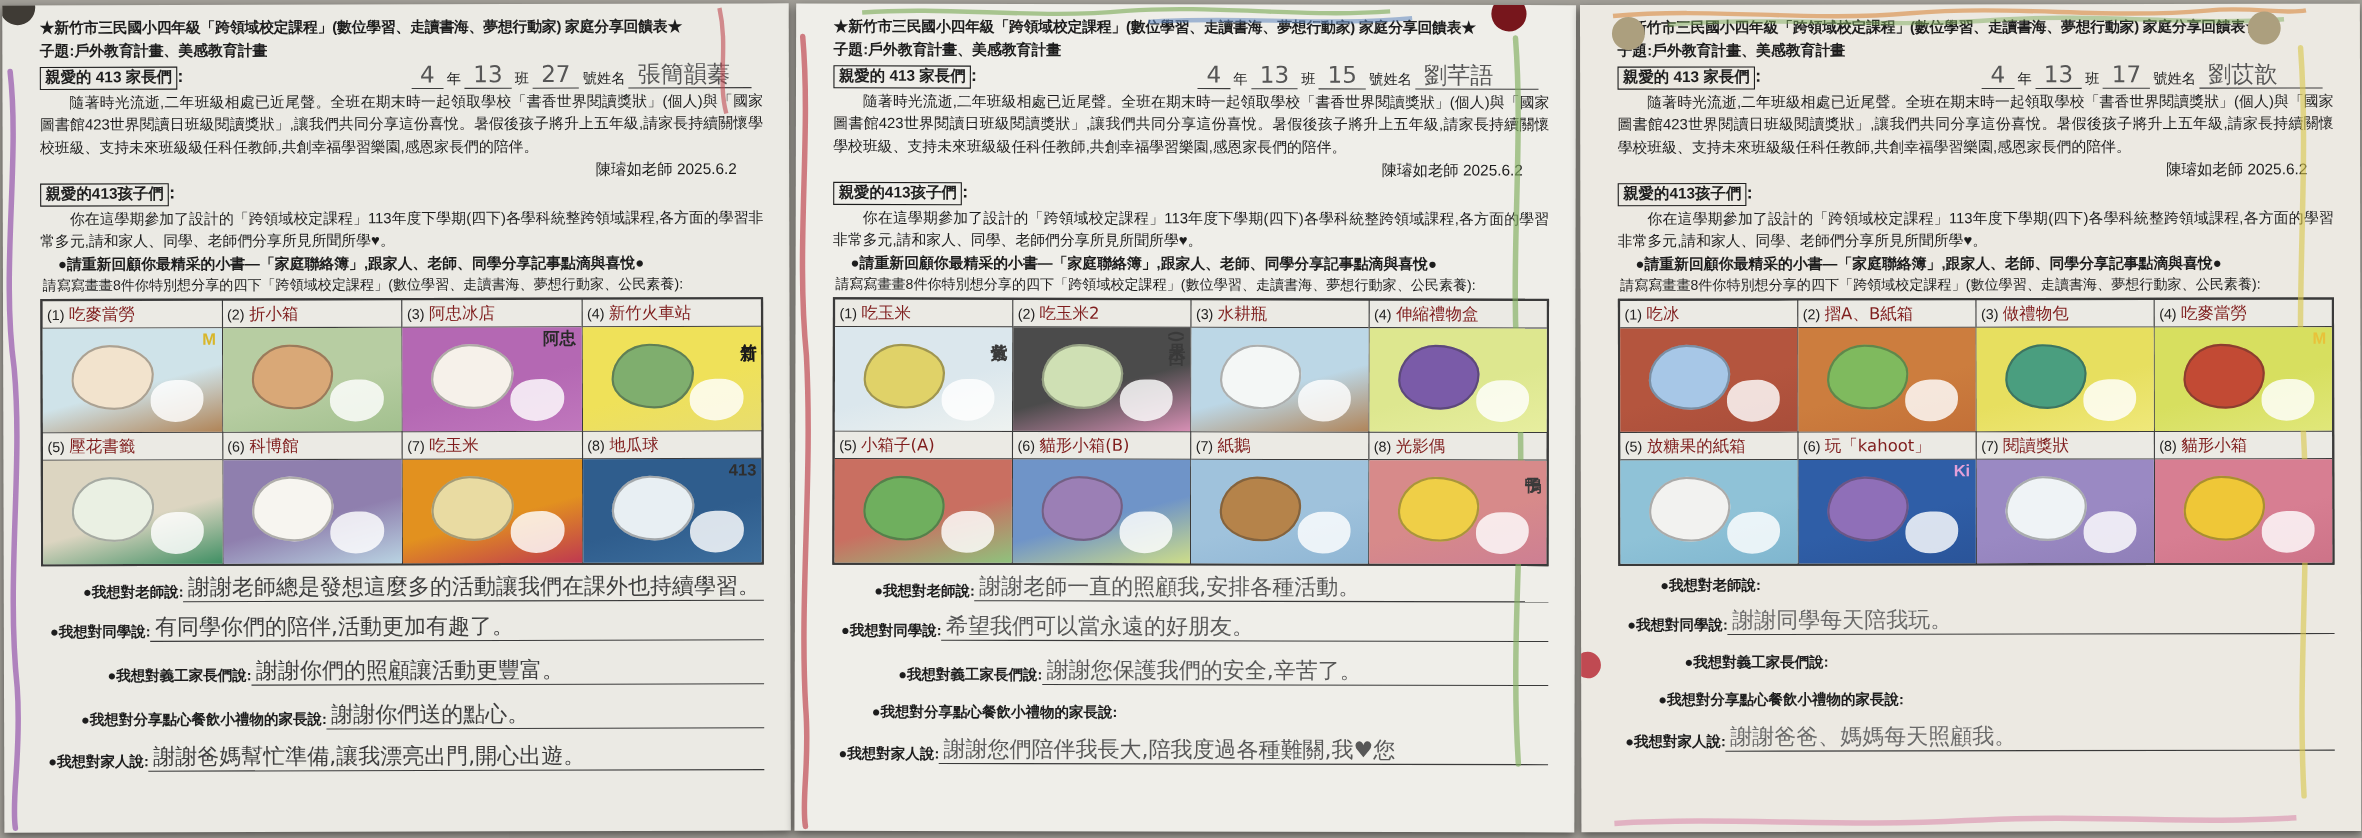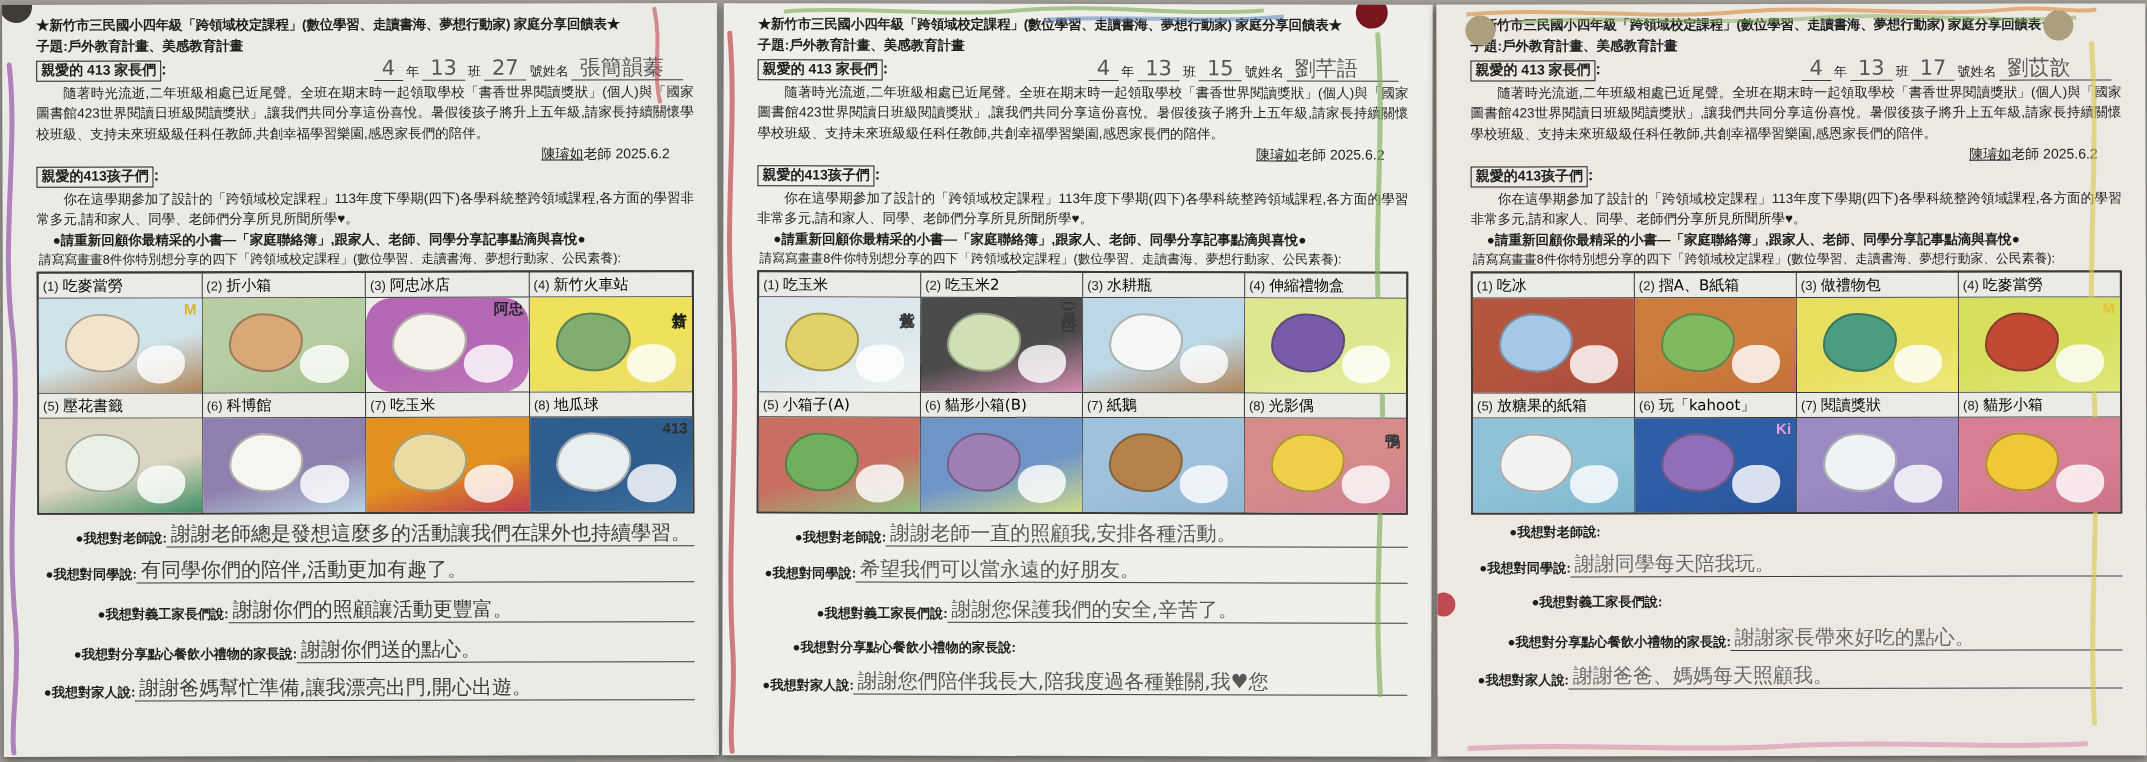--- a/index.html
+++ b/index.html
@@ -21,29 +21,29 @@
   .title{font-weight:bold;font-size:13.5px;white-space:nowrap;overflow:hidden;margin:2px 0 3px 0;letter-spacing:-.2px}
   .subtitle{font-weight:bold;font-size:13.5px;margin:0 0 3px 0}
   .parentrow{display:flex;align-items:flex-end;justify-content:space-between;margin:2px 0 2px 0}
   .boxed{border:1.6px solid #1d1d1d;padding:0 4px 1px;font-weight:bold;font-size:14px;display:inline-block}
   .colon{font-weight:bold}
   .namefill{display:flex;align-items:flex-end;gap:3px;font-size:13px;margin-right:10px}
   .hwv{font-family:"DejaVu Sans",sans-serif;font-size:21px;line-height:1;color:#565656;border-bottom:1.5px solid #3c3c3c;padding:0 8px 1px;white-space:nowrap}
   .hwv.nm{min-width:96px;}
   .para{font-size:13.5px;line-height:1.5;margin:2px 0;text-indent:2em;text-align:justify}
   .sign{text-align:right;font-size:14px;margin:1px 24px 2px 0}
-  .uline{text-decoration:underline}
+  .uline{}
   .kidsrow{margin:2px 0}
   .review{font-weight:bold;font-size:13.5px;margin:2px 0 0 16px;white-space:nowrap;overflow:hidden}
   .drawline{font-size:12.8px;margin:2px 0 3px 2px;white-space:nowrap;overflow:hidden}
   .grid{display:grid;grid-template-columns:repeat(4,1fr);border:2px solid #3a3a3a;background:#3a3a3a;gap:1px;margin:2px 0 0 0}
   .cell{background:#ebeae4;display:flex;flex-direction:column}
   .cap{height:24px;display:flex;align-items:center;gap:4px;padding:0 4px;border-bottom:1px solid #3a3a3a}
   .cap .num{font-size:13px;color:#222}
-  .cap .ct{font-family:"DejaVu Sans",sans-serif;font-size:15px;color:#000000;white-space:nowrap;overflow:hidden}
+  .cap .ct{font-family:"DejaVu Sans",sans-serif;font-size:15px;color:#7f1d1d;white-space:nowrap;overflow:hidden}
   .drawing{height:94px;position:relative;overflow:hidden}
   .blob{position:absolute;left:16%;top:16%;width:46%;height:62%;border-radius:46% 54% 48% 52%/55% 45% 55% 45%;box-shadow:0 0 0 2px rgba(40,40,40,.35) inset}
   .blob2{position:absolute;right:10%;bottom:10%;width:30%;height:40%;background:rgba(255,255,255,.82);border-radius:50% 44% 56% 50%}
   .note{position:absolute;right:5px;top:3px;font-weight:bold;font-size:15px;color:#2e2e2e;line-height:1.05}
   .note.vert{writing-mode:vertical-rl}
   .messages{margin-top:9px}
   .msg{display:flex;align-items:flex-end;margin-bottom:12px}
   .msg .lbl{font-weight:bold;font-size:13.2px;white-space:nowrap}
   .msg .ans{flex:1;border-bottom:1.8px solid #3a3a3a;font-family:"DejaVu Sans",sans-serif;font-size:20px;line-height:1.05;padding:0 4px 2px;white-space:nowrap;overflow:hidden;color:var(--ink,#4a4a4a)}
   .msg:nth-child(1){margin-left:38px}
@@ -103,21 +103,21 @@
           <div class="drawing" style="background: linear-gradient(165deg, rgb(183, 205, 162) 55%, rgb(162, 192, 142));">
             <div class="blob" style="background: rgb(217, 168, 119);"></div>
             <div class="blob2"></div>
           </div>
         </div>
         <div class="cell">
           <div class="cap">
             <span class="num">(3)</span>
             <span class="ct">阿忠冰店</span>
           </div>
-          <div class="drawing" style="background: linear-gradient(165deg, rgb(180, 104, 179) 55%, rgb(192, 119, 189)); border-radius: 26px;">
+          <div class="drawing" style="background: linear-gradient(165deg, rgb(180, 104, 179) 55%, rgb(192, 119, 189));">
             <div class="blob" style="background: rgb(246, 241, 234);"></div>
             <div class="blob2"></div>
             <div class="note" style="color: rgb(42, 42, 42);">阿忠</div>
           </div>
         </div>
         <div class="cell">
           <div class="cap">
             <span class="num">(4)</span>
             <span class="ct">新竹火車站</span>
           </div>
@@ -449,21 +449,20 @@
         </div>
         <div class="msg">
           <span class="lbl">●我想對同學說:</span>
           <span class="ans">謝謝同學每天陪我玩。</span>
         </div>
         <div class="msg">
           <span class="lbl">●我想對義工家長們說:</span>
         </div>
         <div class="msg">
           <span class="lbl">●我想對分享點心餐飲小禮物的家長說:</span>
-          <span class="ans">謝謝家長帶來好吃的點心。</span>
         </div>
         <div class="msg">
           <span class="lbl">●我想對家人說:</span>
           <span class="ans">謝謝爸爸、媽媽每天照顧我。</span>
         </div>
       </div>
   </section>
 
 </div>
 

